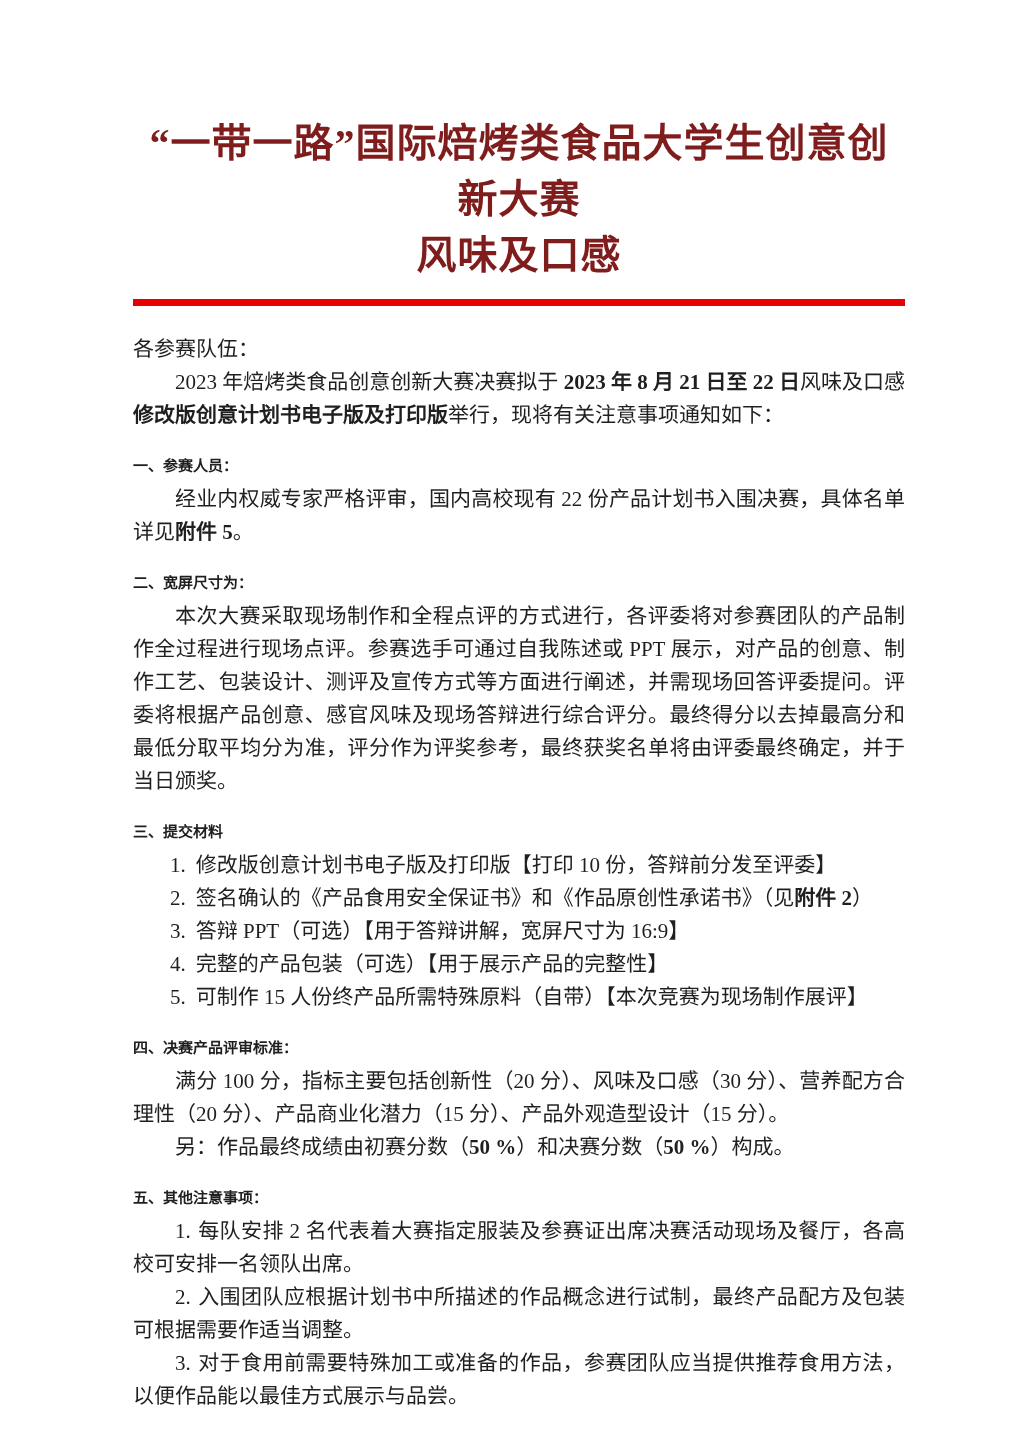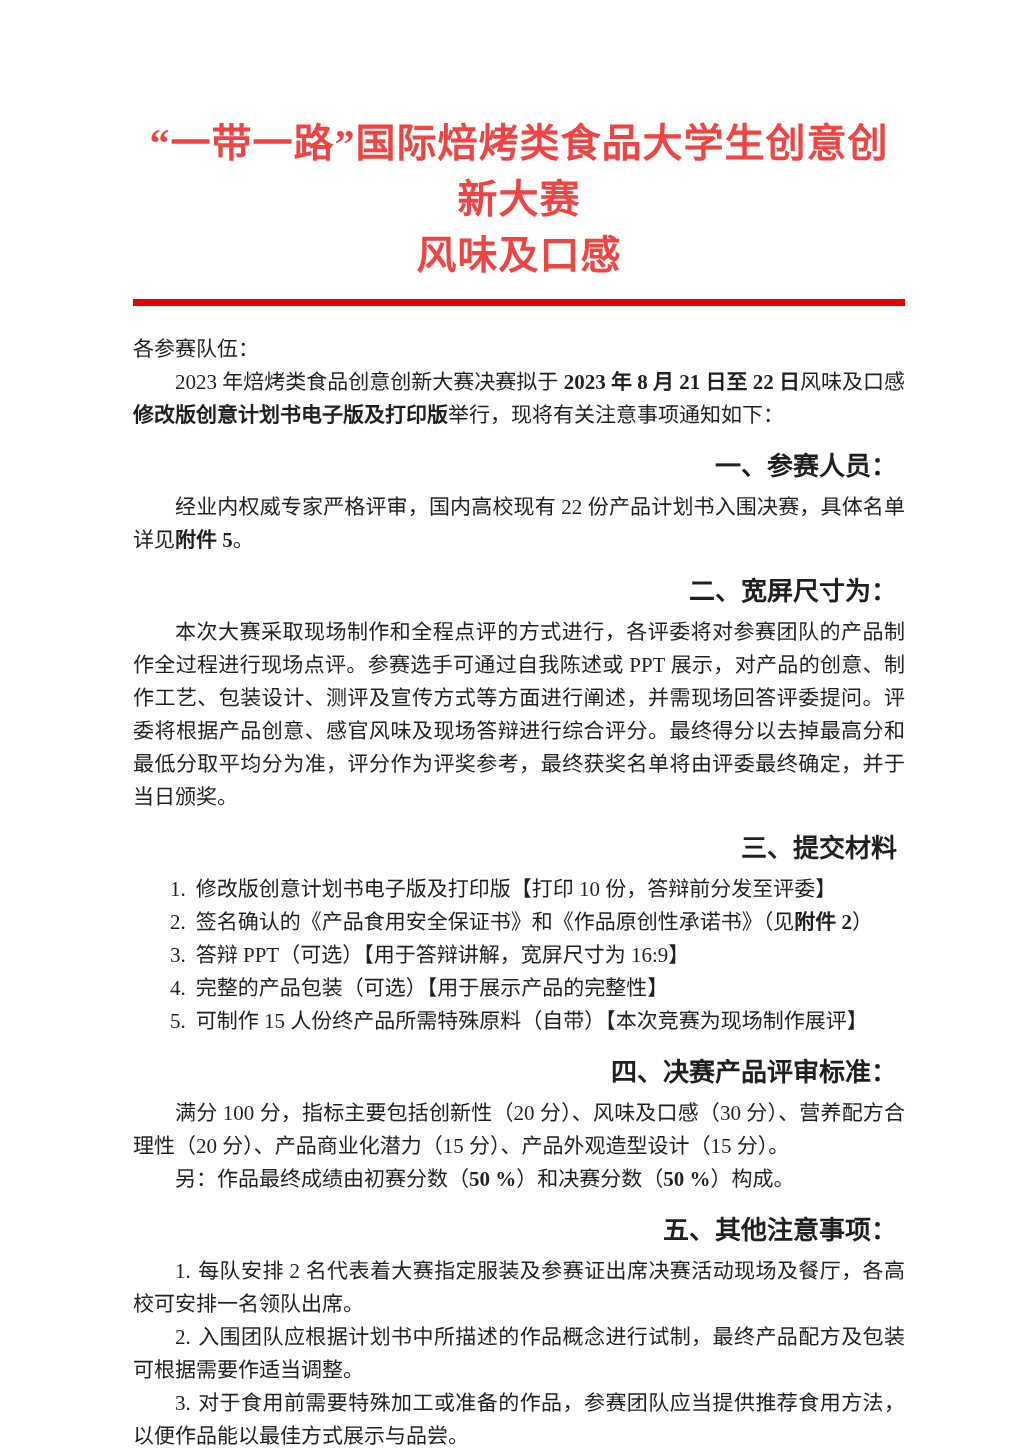--- a/index.html
+++ b/index.html
@@ -3,32 +3,32 @@
 <meta charset="utf-8">
 <style>
   html,body { margin:0; padding:0; background:#ffffff; }
   body { font-family:"Liberation Serif","DejaVu Serif",serif; }
   .page {
     position:relative; width:1024px; height:1448px; margin:0 auto;
     background:#ffffff; box-sizing:border-box;
     padding:116px 119px 0 133px; color:#1f1f1f; overflow:hidden;
   }
   .doc-title {
-    margin:0; text-align:center; color:#ef4444;
+    margin:0; text-align:center; color:#7f1d1d;
     font-size:40px; line-height:56px; font-weight:bold;
     letter-spacing:1px;
   }
   .t-line { display:block; }
   .red-rule { height:7px; background:#e60000; margin-top:15px; border:none; }
   .doc-body { margin-top:27px; font-size:21px; line-height:33px;font-family:Liberation Serif, serif; }
   .salutation { margin:0; }
   .para { margin:0; text-align:justify; }
   .indent { text-indent:2em; }
   section { margin-top:18px; }
-  .sec-heading { margin:8px; font-size:26px; line-height:33px; font-weight:bold;text-align:right; }
+  .sec-heading { margin:0; font-size:15px; line-height:33px; font-weight:bold; }
   .materials-list { list-style:none; margin:0; padding:0; }
   .mat-item { padding-left:37px; text-align:justify; }
   .num { margin-right:10px; }
   .num-inline { margin-right:7px; }
   .b { font-weight:bold; }
 </style>
 </head>
 <body>
 
 <div class="page">

